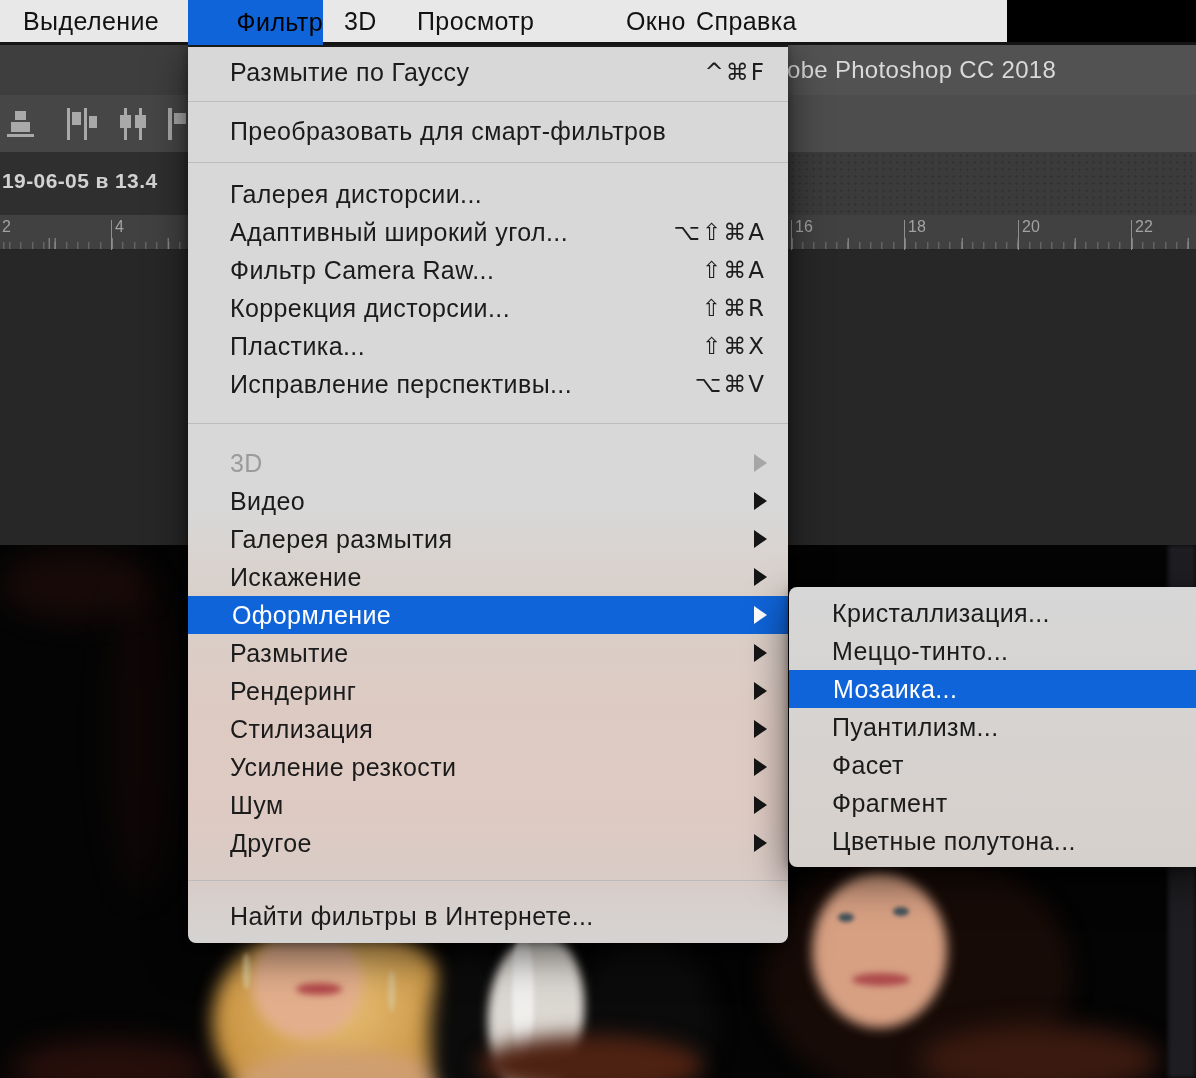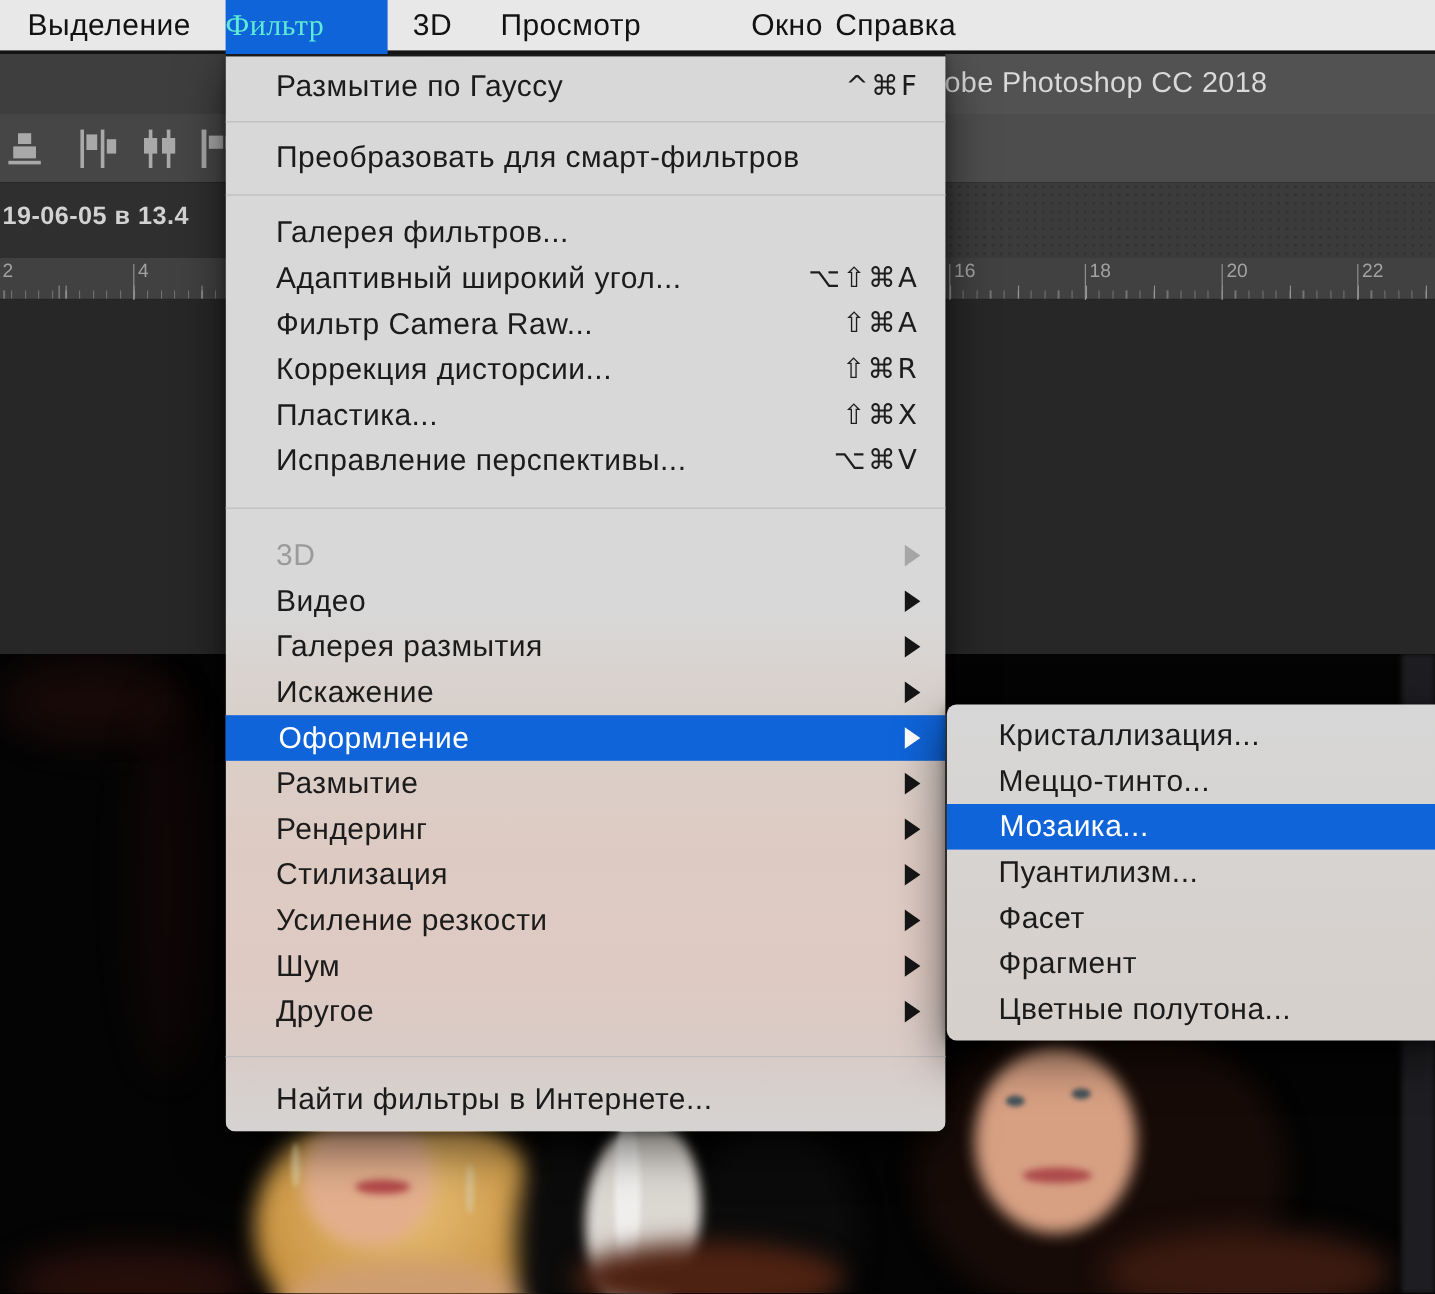--- a/index.html
+++ b/index.html
@@ -1,25 +1,25 @@
 <!DOCTYPE html>
 <html style="--accent: #0f64d9;"><head>
 <meta charset="utf-8">
 <style>
   html,body{margin:0;padding:0;background:#000;}
   #screen{position:relative;width:1196px;height:1078px;overflow:hidden;
     font-family:"Liberation Sans",sans-serif;-webkit-font-smoothing:antialiased;}
   #screen *{box-sizing:border-box;}
 
   
-  .menubar{position:absolute;left:0;top:0;width:1196px;height:45px;background:#e8e8e8;z-index:30;}
+  .menubar{position:absolute;left:0;top:0;width:1007px;height:45px;background:#e8e8e8;z-index:30;}
   .menubar-underline{position:absolute;left:0;top:42px;width:1196px;height:3px;background:#141414;}
   .mb-item{position:absolute;top:0;height:42px;line-height:43px;font-size:25px;letter-spacing:.4px;
     color:#121212;white-space:nowrap;z-index:2;}
-  .mb-item.hl{background:var(--accent);color:#5eead4;height:45px;line-height:44px;text-align:left;font-family:Liberation Serif, serif;}
+  .mb-item.hl{background:var(--accent);color:#000000;height:45px;line-height:44px;text-align:right;}
 
   
   .band{position:absolute;left:0;width:1196px;}
   .titlebar{top:45px;height:50px;background:linear-gradient(90deg,#3e3e3e 0 188px,#525252 600px);}
   .win-title{position:absolute;left:787px;top:11px;font-size:24px;color:#d9d9d9;letter-spacing:.3px;white-space:nowrap;}
   .optionsbar{top:95px;height:57px;background:linear-gradient(90deg,#464646 0 188px,#4d4d4d 600px);}
   .opt-icon{position:absolute;top:12px;width:30px;height:34px;}
   .opt-icon svg{display:block}
   .tabbar{top:152px;height:63px;background:#2f2f2f;}
   .tabbar-texture{position:absolute;left:600px;top:0;width:596px;height:63px;background-color:#3b3b3b;
@@ -171,21 +171,21 @@
         <div class="mb-item" style="left: 590px; margin-left: 36px;">Окно</div>
         <div class="mb-item" style="left: 696px;">Справка</div>
       </div>
   </div>
 
   <div class="menu" id="filter-menu">
       <div class="mrow"><span class="mlabel">Размытие по Гауссу</span><span class="mshort">^⌘F</span></div>
       <div class="msep sep-1"></div>
       <div class="mrow"><span class="mlabel">Преобразовать для смарт-фильтров</span></div>
       <div class="msep sep-2"></div>
-      <div class="mrow"><span class="mlabel">Галерея фильтров...</span></div>
+      <div class="mrow"><span class="mlabel">Галерея дисторсии...</span></div>
       <div class="mrow"><span class="mlabel">Адаптивный широкий угол...</span><span class="mshort">⌥⇧⌘A</span></div>
       <div class="mrow"><span class="mlabel">Фильтр Camera Raw...</span><span class="mshort">⇧⌘A</span></div>
       <div class="mrow"><span class="mlabel">Коррекция дисторсии...</span><span class="mshort">⇧⌘R</span></div>
       <div class="mrow"><span class="mlabel">Пластика...</span><span class="mshort">⇧⌘X</span></div>
       <div class="mrow"><span class="mlabel">Исправление перспективы...</span><span class="mshort">⌥⌘V</span></div>
       <div class="msep sep-3"></div>
       <div class="mrow disabled"><span class="mlabel">3D</span><span class="marrow"></span></div>
       <div class="mrow"><span class="mlabel">Видео</span><span class="marrow"></span></div>
       <div class="mrow"><span class="mlabel">Галерея размытия</span><span class="marrow"></span></div>
       <div class="mrow"><span class="mlabel">Искажение</span><span class="marrow"></span></div>

